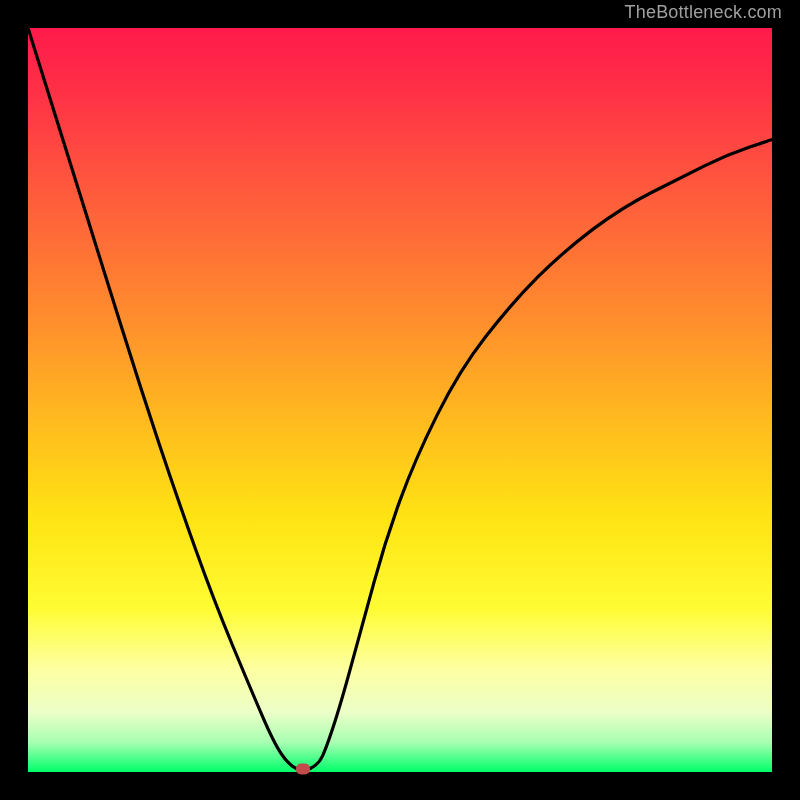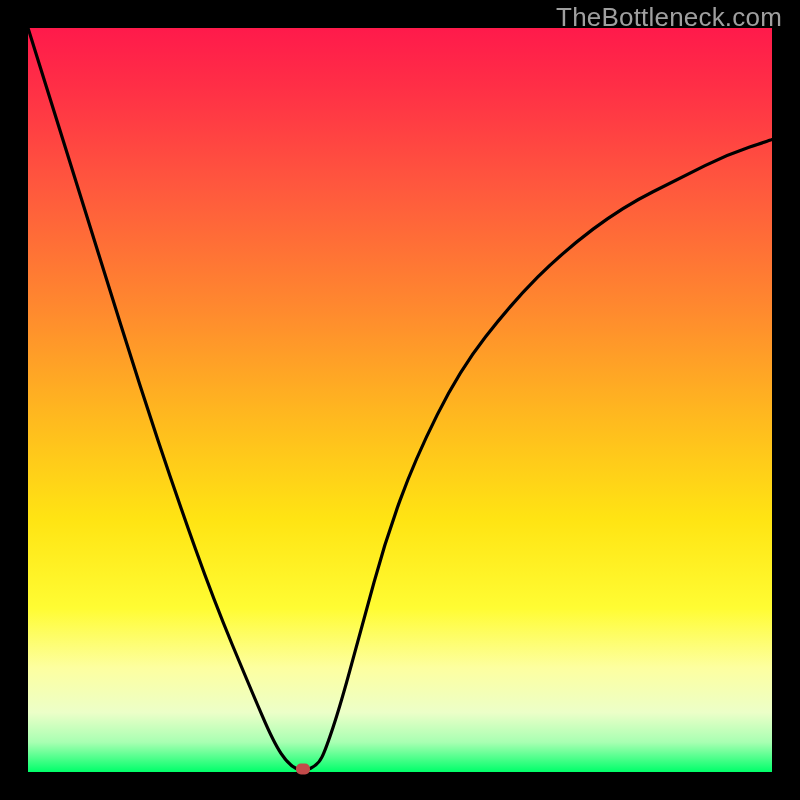--- a/index.html
+++ b/index.html
@@ -15,21 +15,21 @@
     width: 800px;
     height: 800px;
     position: relative;
     background: #000;
   }
   .watermark {
     position: absolute;
     top: 2px;
     right: 18px;
     color: #9f9f9f;
-    font-size: 26px;
+    font-size: 18px;
     font-weight: 500;
     letter-spacing: 0.2px;
     z-index: 10;
     user-select: none;
   }
   .plot-frame {
     position: absolute;
     top: 28px;
     left: 28px;
     width: 744px;

